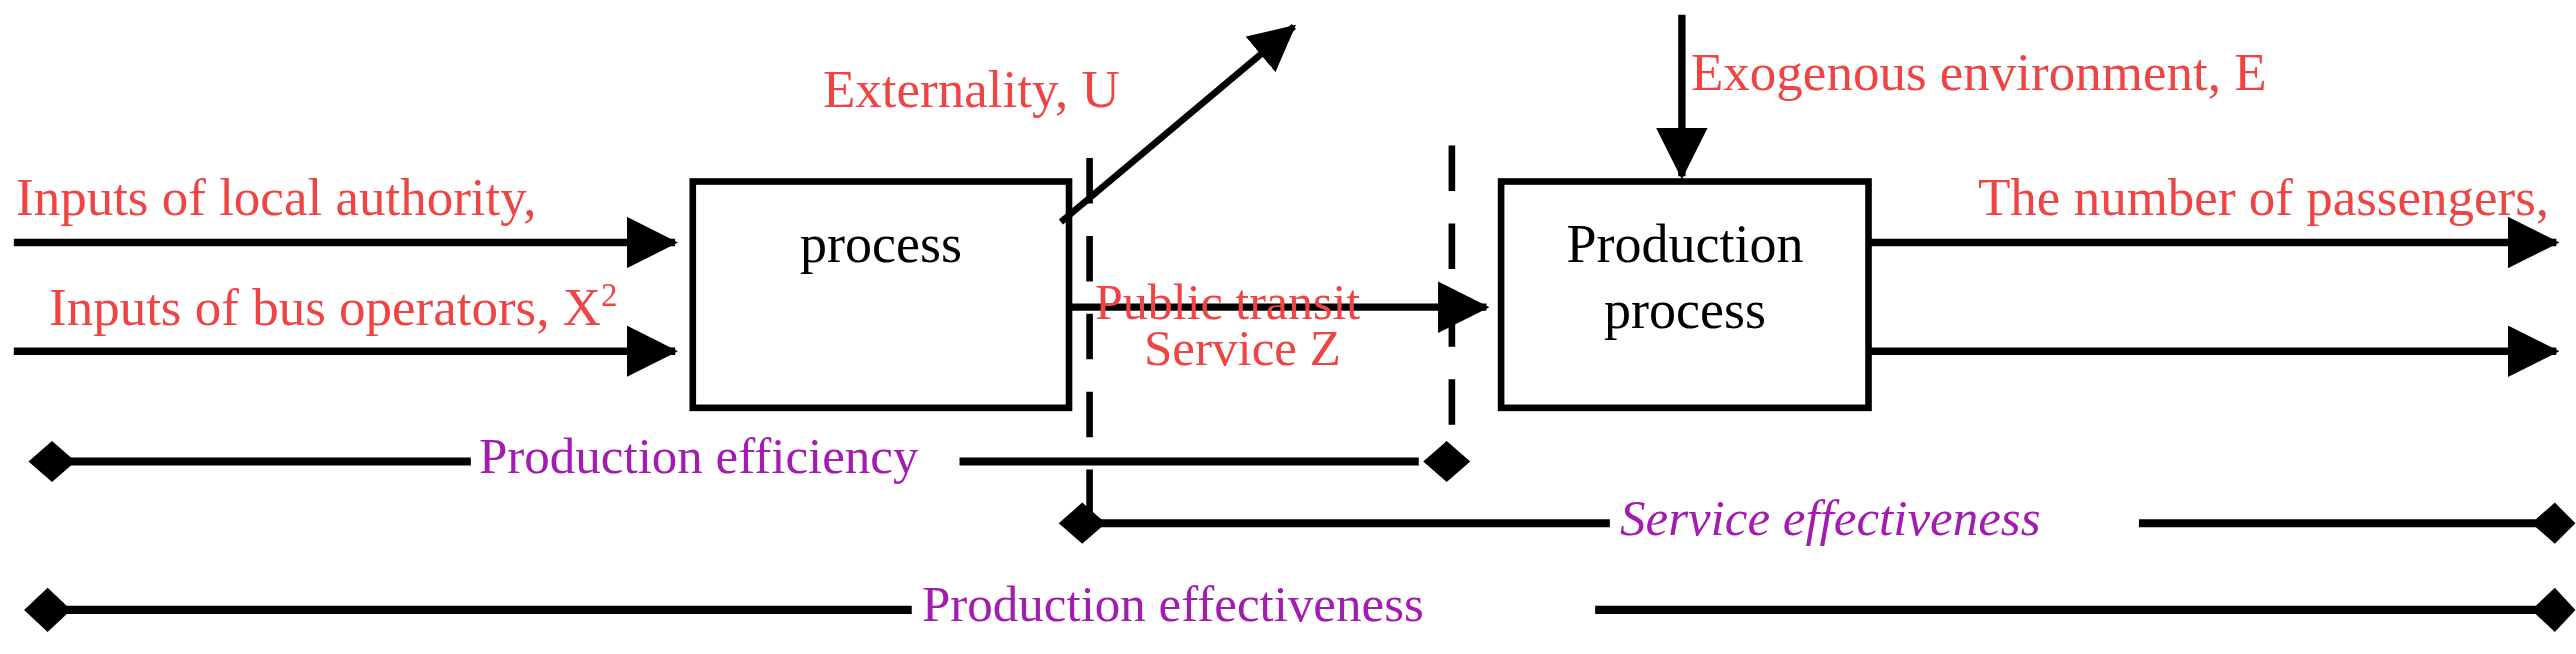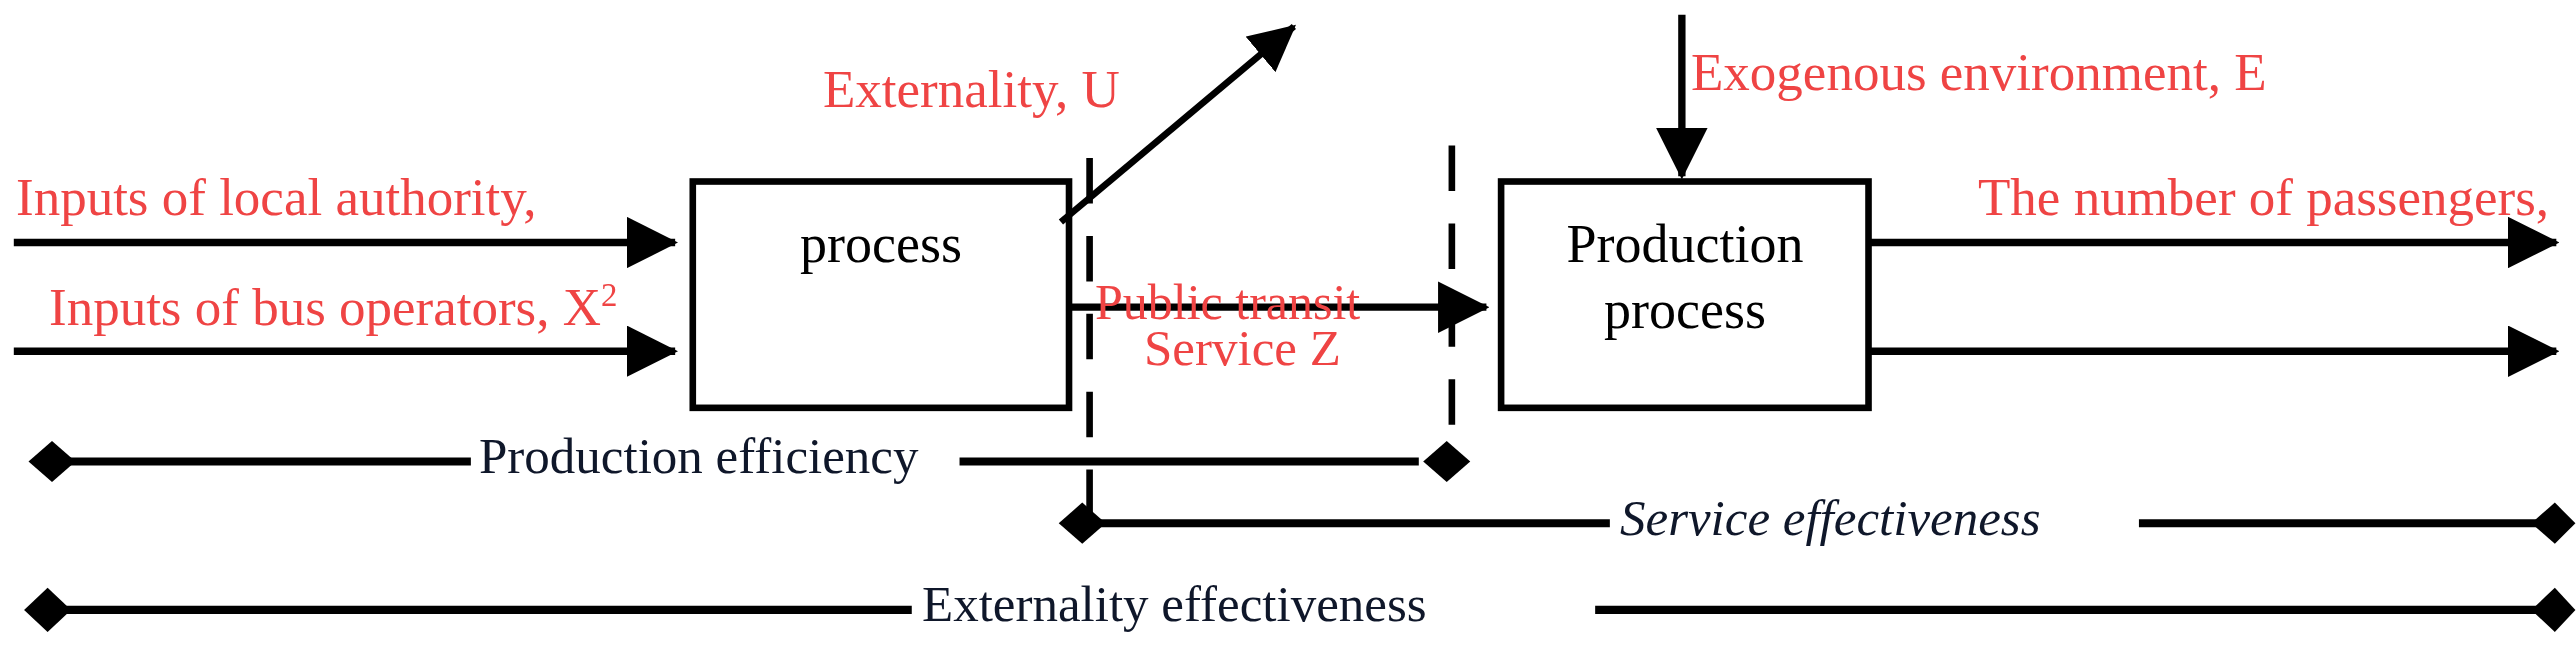--- a/index.html
+++ b/index.html
@@ -22,21 +22,21 @@
     height: 654px;
   }
   .lbl {
     position: absolute;
     white-space: nowrap;
     color: #000000;
     font-family: "Liberation Serif", "DejaVu Serif", serif;
     line-height: 1;
   }
   .lbl-black { color: #ef4444; }
-  .lbl-blue  { color: #0f172a; }
+  .lbl-blue  { color: #a21caf; }
   .boxtext {
     position: absolute;
     text-align: center;
     color: #000000;
     font-family: "Liberation Serif", "DejaVu Serif", serif;
     line-height: 1.22;
   }
   sup { font-size: 0.62em; vertical-align: super; line-height: 0; }
 </style>
 </head>
@@ -134,17 +134,17 @@
 
   <div class="lbl lbl-blue" style="left:479px; top:431px; font-size:51px;">
     <span>Production efficiency</span>
   </div>
 
   <div class="lbl lbl-blue" style="left:1620px; top:493px; font-size:51px;font-style:italic;">
     <span>Service effectiveness</span>
   </div>
 
   <div class="lbl lbl-blue" style="left:922px; top:579px; font-size:51px;">
-    <span>Externality effectiveness</span>
+    <span>Production effectiveness</span>
   </div>
 
 </div>
 
 
 </body></html>

